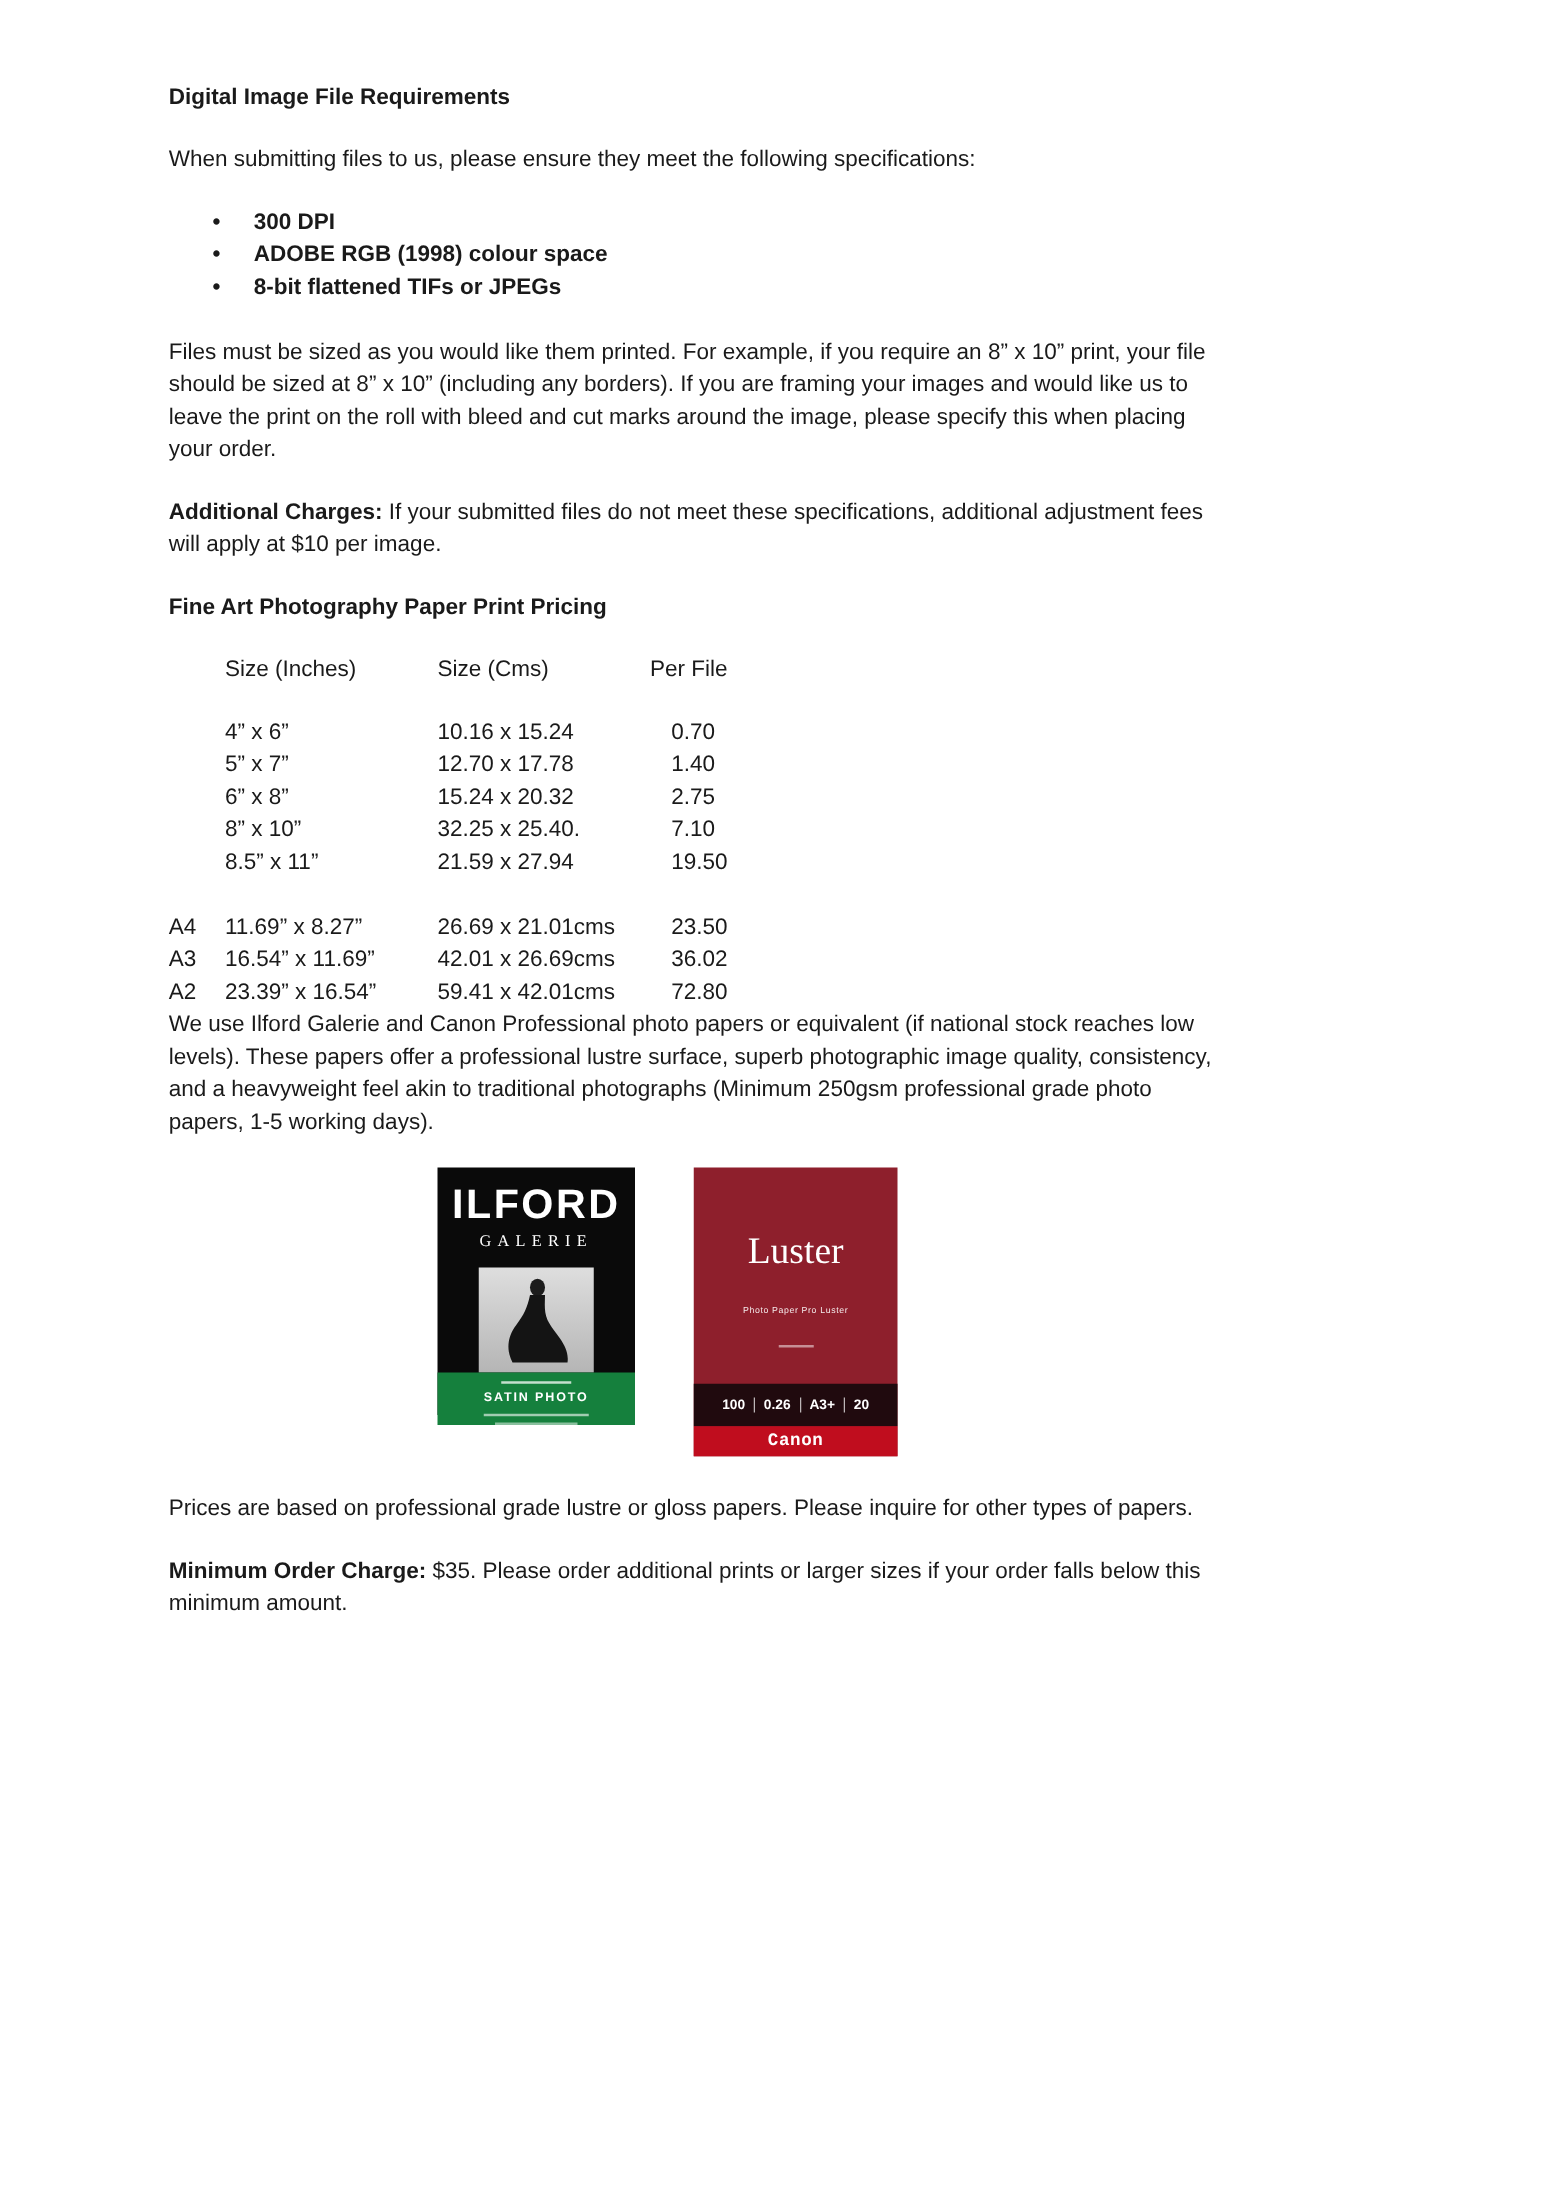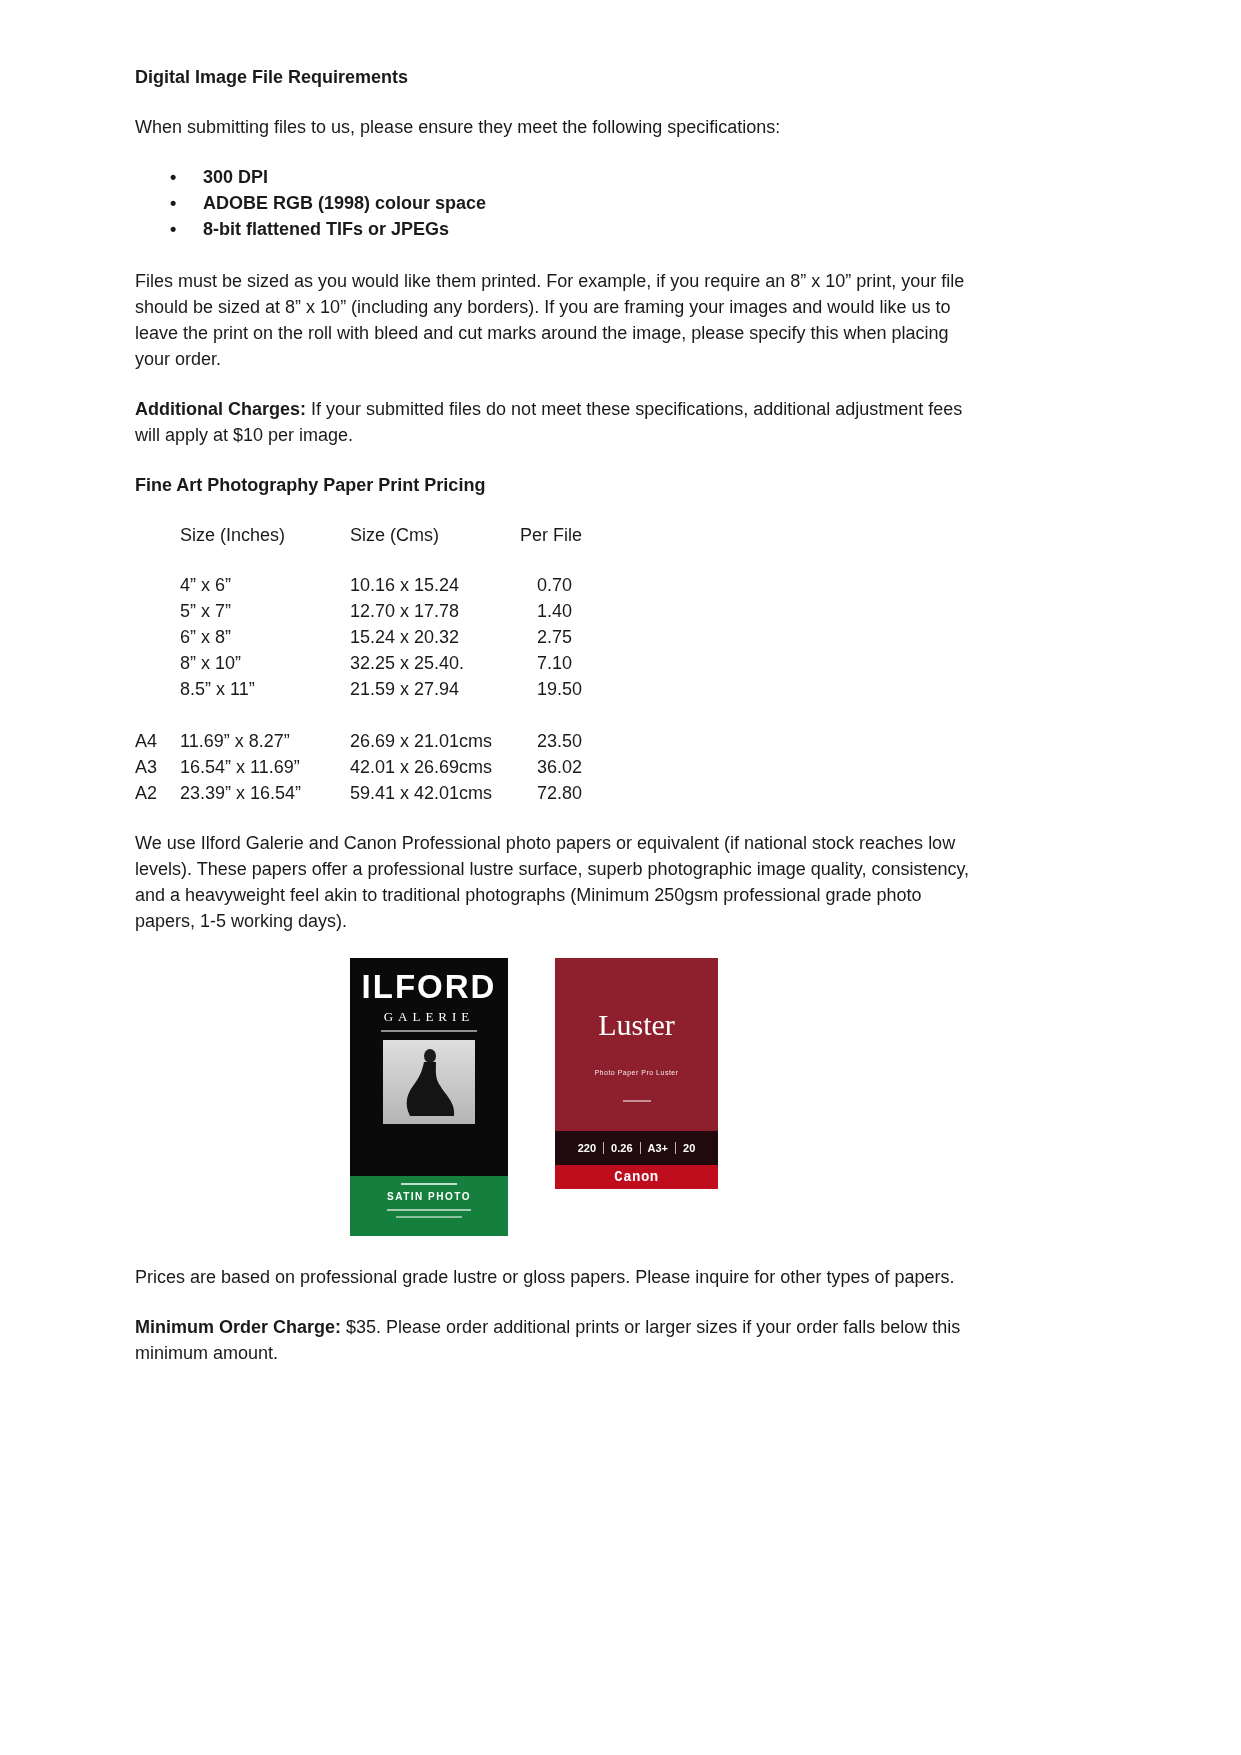--- a/index.html
+++ b/index.html
@@ -26,21 +26,21 @@
     position: relative;
   }
   ul.spec-list li::before {
     content: "\2022";
     position: absolute;
     left: 35px;
     font-weight: 700;
   }
 
   
-  .pricing-table { margin-bottom: 24px; }
+  .pricing-table { }
   .trow {
     display: grid;
     grid-template-columns: 45px 170px 170px 150px;
   }
   .trow .c-price { padding-left: 17px; }
   .thead { margin-bottom: 24px; }
   .thead .c-price { padding-left: 0; }
   .group-a { margin-top: 26px; }
 
   
@@ -48,21 +48,21 @@
     display: flex;
     gap: 47px;
     margin-left: 215px;
     margin-top: 20px;
     margin-bottom: 28px;
   }
 
   
   .ilford-box {
     width: 158px;
-    height: 278px;
+    height: 198px;
     background: #0a0a0a;
     color: #ffffff;
     display: flex;
     flex-direction: column;
     align-items: center;
     padding-top: 10px;
     line-height: normal;
   }
   .ilford-brand {
     font-size: 33px;
@@ -263,21 +263,21 @@
       </div>
     </div>
 
     <div class="canon-box">
       <div class="canon-top">
         <div class="canon-title">Luster</div>
         <div class="canon-sub">Photo Paper Pro Luster</div>
         <div class="canon-fineprint"></div>
       </div>
       <div class="canon-specs">
-        <span>220</span>
+        <span>100</span>
         <span>0.26</span>
         <span>A3+</span>
         <span>20</span>
       </div>
       <div class="canon-brandstrip">Canon</div>
     </div>
 
   </div>
 
   <p class="para">Prices are based on professional grade lustre or gloss papers. Please inquire for other types of papers.</p>

